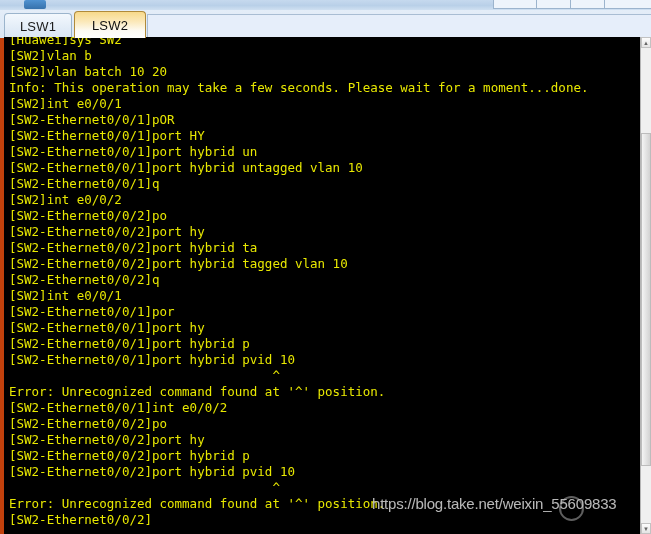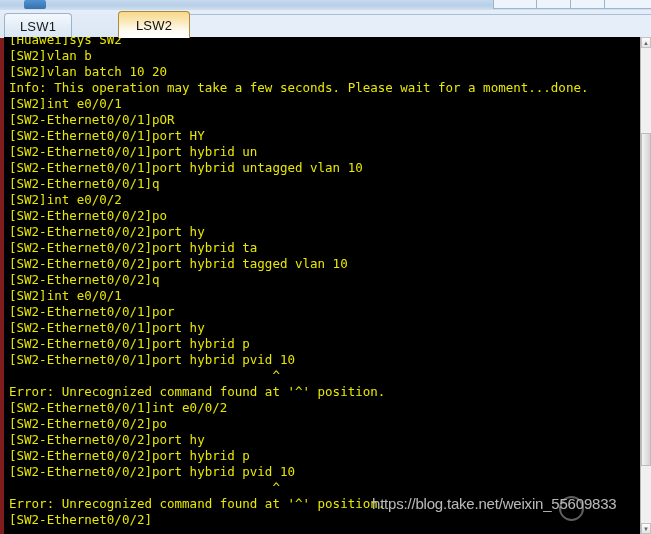--- a/index.html
+++ b/index.html
@@ -11,21 +11,21 @@
     width: 651px;
     height: 534px;
     overflow: hidden;
     font-family: "Liberation Sans", sans-serif;
   }
   #app {
     position: relative;
     width: 651px;
     height: 534px;
     overflow: hidden;
-    background: #7f1d1d;
+    background: #c2410c;
   }
 
   
   .chrome-top {
     position: absolute;
     left: 0; top: 0;
     width: 651px; height: 10px;
     background: linear-gradient(to bottom, #c6d9ee 0%, #b9d0e8 55%, #cfe0f1 100%);
   }
   .chrome-logo {
@@ -82,21 +82,20 @@
   }
   .tab.active {
     left: 74px;
     width: 72px;
     top: 1px;
     height: 27px;
     background: linear-gradient(to bottom, #f8d98a 0%, #fbe9bb 38%, #fdfbf4 72%, #ffffff 100%);
     border-color: #b08a3a;
     z-index: 3;
     font-weight: normal;
-    margin-left: 44px;
   }
   .tabbar-filler {
     position: absolute;
     left: 147px; top: 4px;
     width: 504px; height: 24px;
     background: #e6eefa;
     border-top: 1px solid #a9bdd3;
     border-left: 1px solid #a9bdd3;
     box-sizing: border-box;
   }

